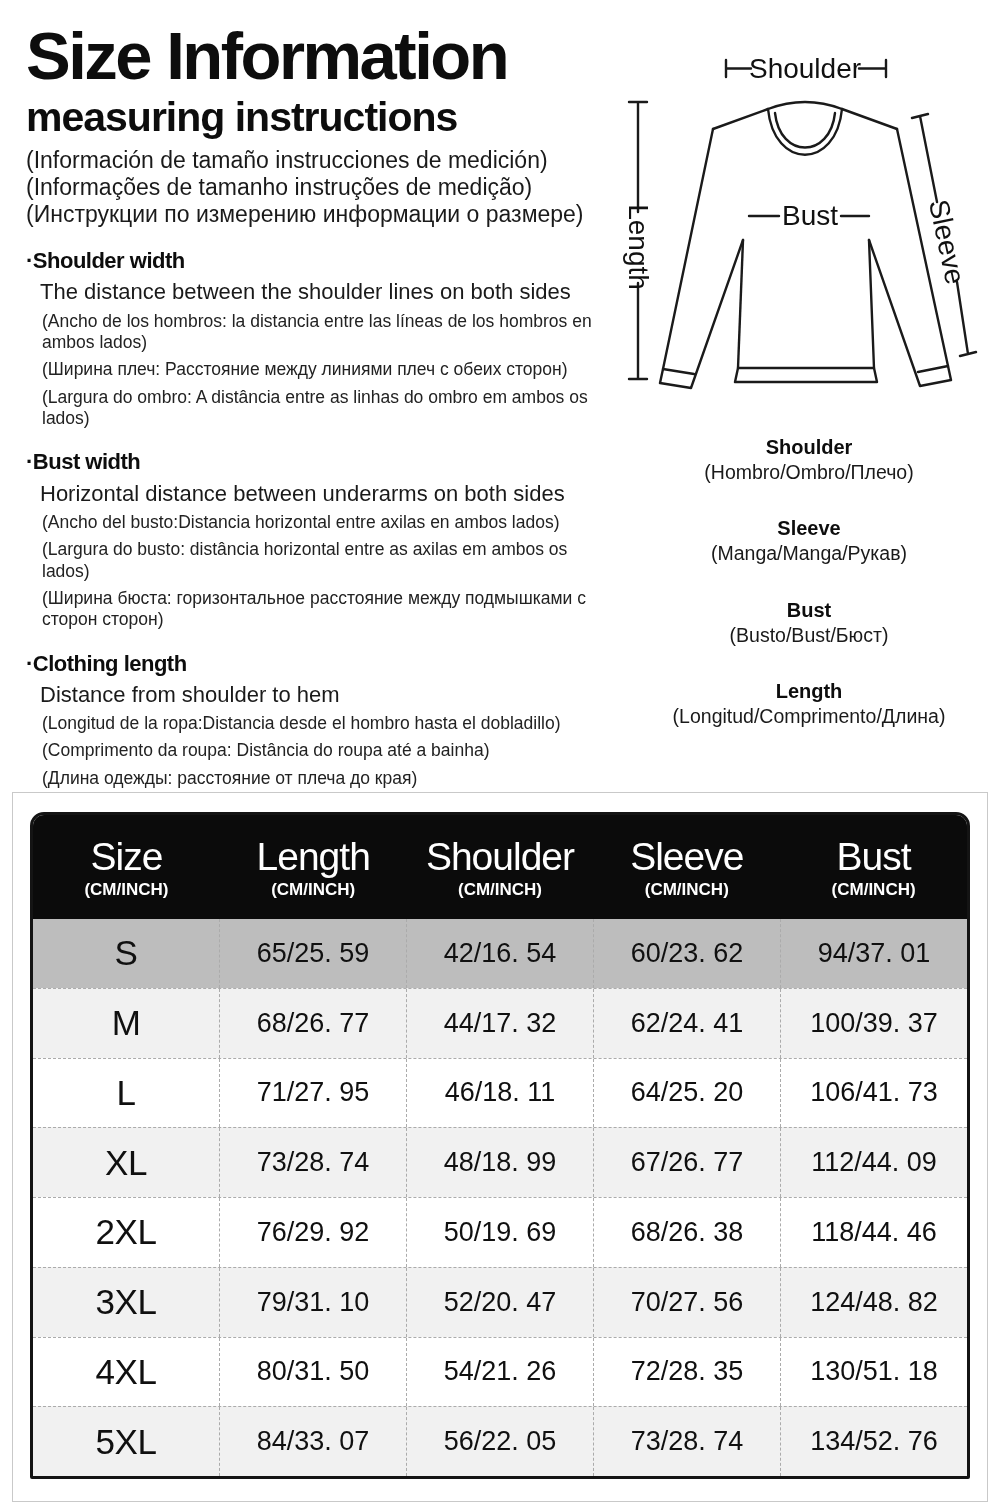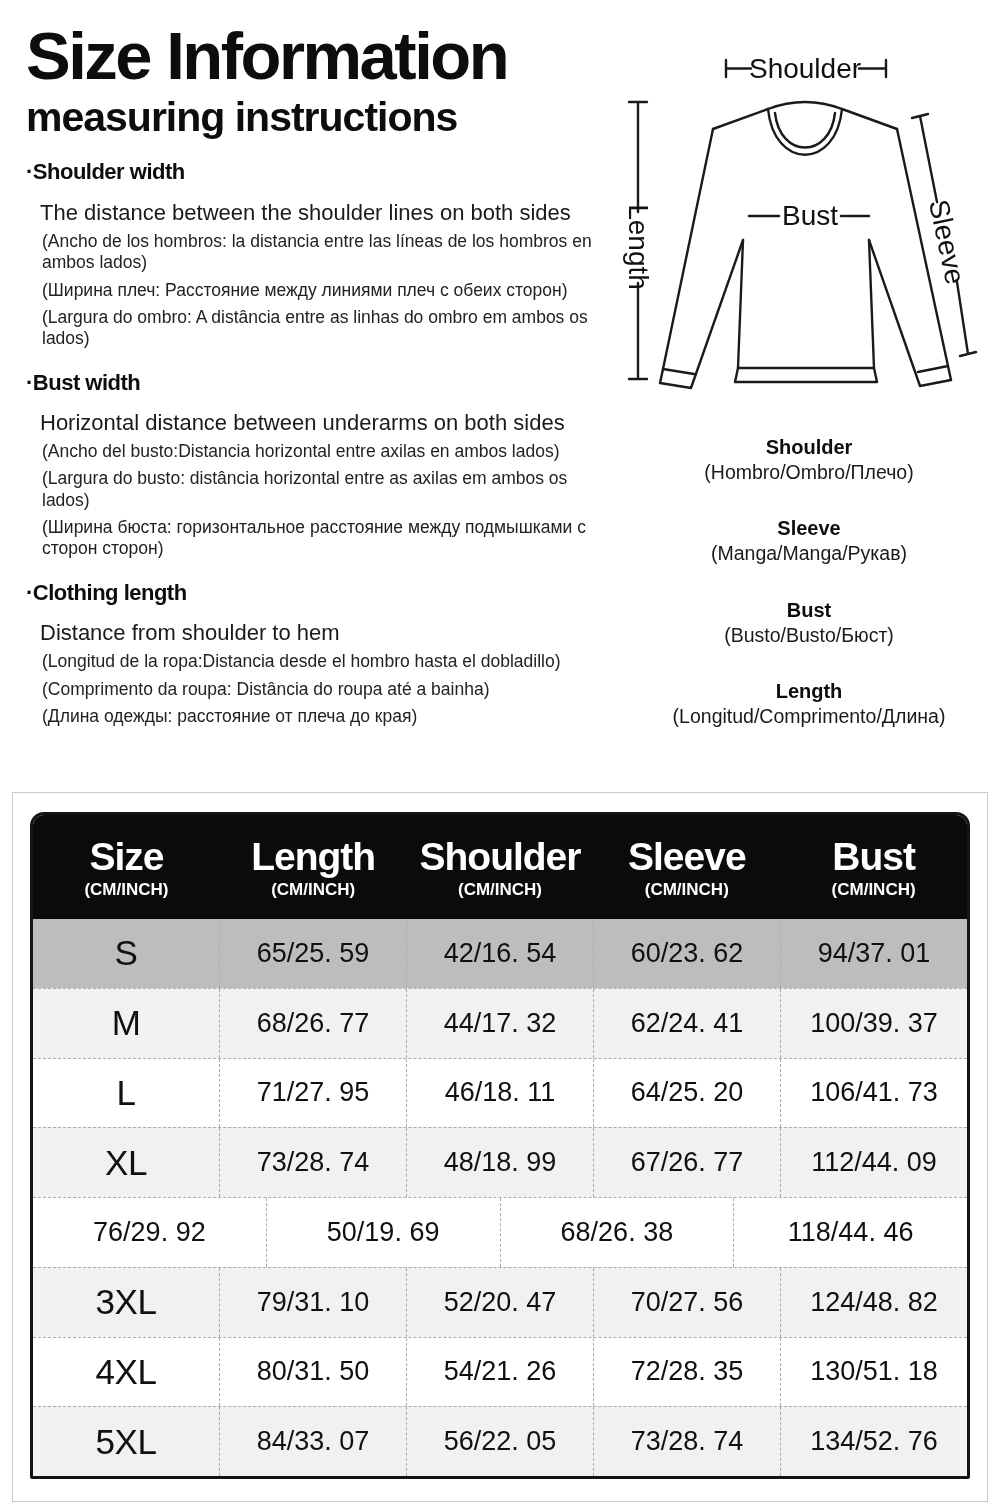--- a/index.html
+++ b/index.html
@@ -12,21 +12,21 @@
 
   
   .left-col { position:absolute; left:26px; top:20px; width:584px; }
   .page-title { font-size:67px; font-weight:700; letter-spacing:-2.5px; line-height:1.08; color:#0d0d0d; }
   .page-subtitle { font-size:41px; font-weight:700; letter-spacing:-1px; line-height:1.05; margin-top:4px; color:#0d0d0d; }
   .intro { margin-top:8px; }
   .intro p { font-size:23px; line-height:1.17; color:#1a1a1a; }
 
   .section { margin-top:21px; }
   .section h3 { font-size:22px; font-weight:700; letter-spacing:-0.5px; color:#0d0d0d; line-height:1.1; }
-  .section .desc { font-size:22px; color:#1a1a1a; margin:15px 0 5px 14px; line-height:1.15; }
+  .section .desc { font-size:22px; color:#1a1a1a; margin:6px 0 5px 14px; line-height:1.15; }
   .section .trans { font-size:17.5px; color:#222; line-height:1.22; margin:6px 0 6px 16px; max-width:556px; }
 
   
   .right-col { position:absolute; left:618px; top:16px; width:382px; }
   .diagram-svg { display:block; }
   .glossary { margin-top:14px; text-align:center; }
   .glossary .entry { margin-bottom:31px; }
   .glossary .term { font-size:20px; font-weight:700; line-height:1.3; color:#0d0d0d; }
   .glossary .gtrans { font-size:19.5px; color:#1a1a1a; line-height:1.25; }
 
@@ -35,37 +35,42 @@
     position:absolute; left:12px; top:792px; width:976px; height:710px;
     border:1px solid #c9c9c9; background:#fff; padding:19px 17px 22px 17px;
   }
   .size-table {
     width:100%; height:100%;
     border:3px solid #141414; border-radius:14px 14px 2px 2px;
     display:flex; flex-direction:column; overflow:hidden; background:#fff;
   }
   .thead { background:#0b0b0b; color:#fff; height:104px; flex:0 0 104px; display:flex; }
   .th { flex:1; display:flex; flex-direction:column; align-items:center; justify-content:center; gap:5px; }
-  .th .lbl { font-size:39px; font-weight:700; letter-spacing:-1px; line-height:1; }
+  .th .lbl { font-size:39px; font-weight:400; letter-spacing:-1px; line-height:1; }
   .th .unit { font-size:17px; font-weight:700; line-height:1; }
   .tbody { flex:1; display:flex; flex-direction:column; }
   .trow { flex:1; display:flex; background:#ffffff; }
   .trow + .trow { border-top:1px dashed #ababab; }
   .trow.row-first { background:#bdbdbd; }
   .trow.row-alt { background:#f1f1f1; }
   .cell { flex:1; display:flex; align-items:center; justify-content:center; font-size:27px; color:#101010; }
   .cell + .cell { border-left:1px dashed #ababab; }
   .cell.size { font-size:35px; letter-spacing:-0.5px; }
 </style>
 </head>
 <body>
 
 <div class="left-col">
   <div class="page-title">Size Information</div>
   <div class="page-subtitle">measuring instructions</div>
+  <div class="intro">
+    <p>(Información de tamaño instrucciones de medición)</p>
+    <p>(Informações de tamanho instruções de medição)</p>
+    <p>(Инструкции по измерению информации о размере)</p>
+  </div>
 
   <div class="section">
     <h3><span>·</span><span>Shoulder width</span></h3>
     <div class="desc">The distance between the shoulder lines on both sides</div>
     <div class="trans">(Ancho de los hombros: la distancia entre las líneas de los hombros en ambos lados)</div>
     <div class="trans">(Ширина плеч: Расстояние между линиями плеч с обеих сторон)</div>
     <div class="trans">(Largura do ombro: A distância entre as linhas do ombro em ambos os lados)</div>
   </div>
 
   <div class="section">
@@ -126,21 +131,21 @@
     <div class="entry">
       <div class="term">Shoulder</div>
       <div class="gtrans">(Hombro/Ombro/Плечо)</div>
     </div>
     <div class="entry">
       <div class="term">Sleeve</div>
       <div class="gtrans">(Manga/Manga/Рукав)</div>
     </div>
     <div class="entry">
       <div class="term">Bust</div>
-      <div class="gtrans">(Busto/Busto/Бюст)</div>
+      <div class="gtrans">(Busto/Bust/Бюст)</div>
     </div>
     <div class="entry">
       <div class="term">Length</div>
       <div class="gtrans">(Longitud/Comprimento/Длина)</div>
     </div>
   </div>
 </div>
 
 <div class="table-outer">
   <div class="size-table">
@@ -189,20 +194,21 @@
           <div class="cell">106/41. 73</div>
         </div>
         <div class="trow row-alt">
           <div class="cell size">XL</div>
           <div class="cell">73/28. 74</div>
           <div class="cell">48/18. 99</div>
           <div class="cell">67/26. 77</div>
           <div class="cell">112/44. 09</div>
         </div>
         <div class="trow">
+          <div class="cell size">2XL</div>
           <div class="cell">76/29. 92</div>
           <div class="cell">50/19. 69</div>
           <div class="cell">68/26. 38</div>
           <div class="cell">118/44. 46</div>
         </div>
         <div class="trow row-alt">
           <div class="cell size">3XL</div>
           <div class="cell">79/31. 10</div>
           <div class="cell">52/20. 47</div>
           <div class="cell">70/27. 56</div>

